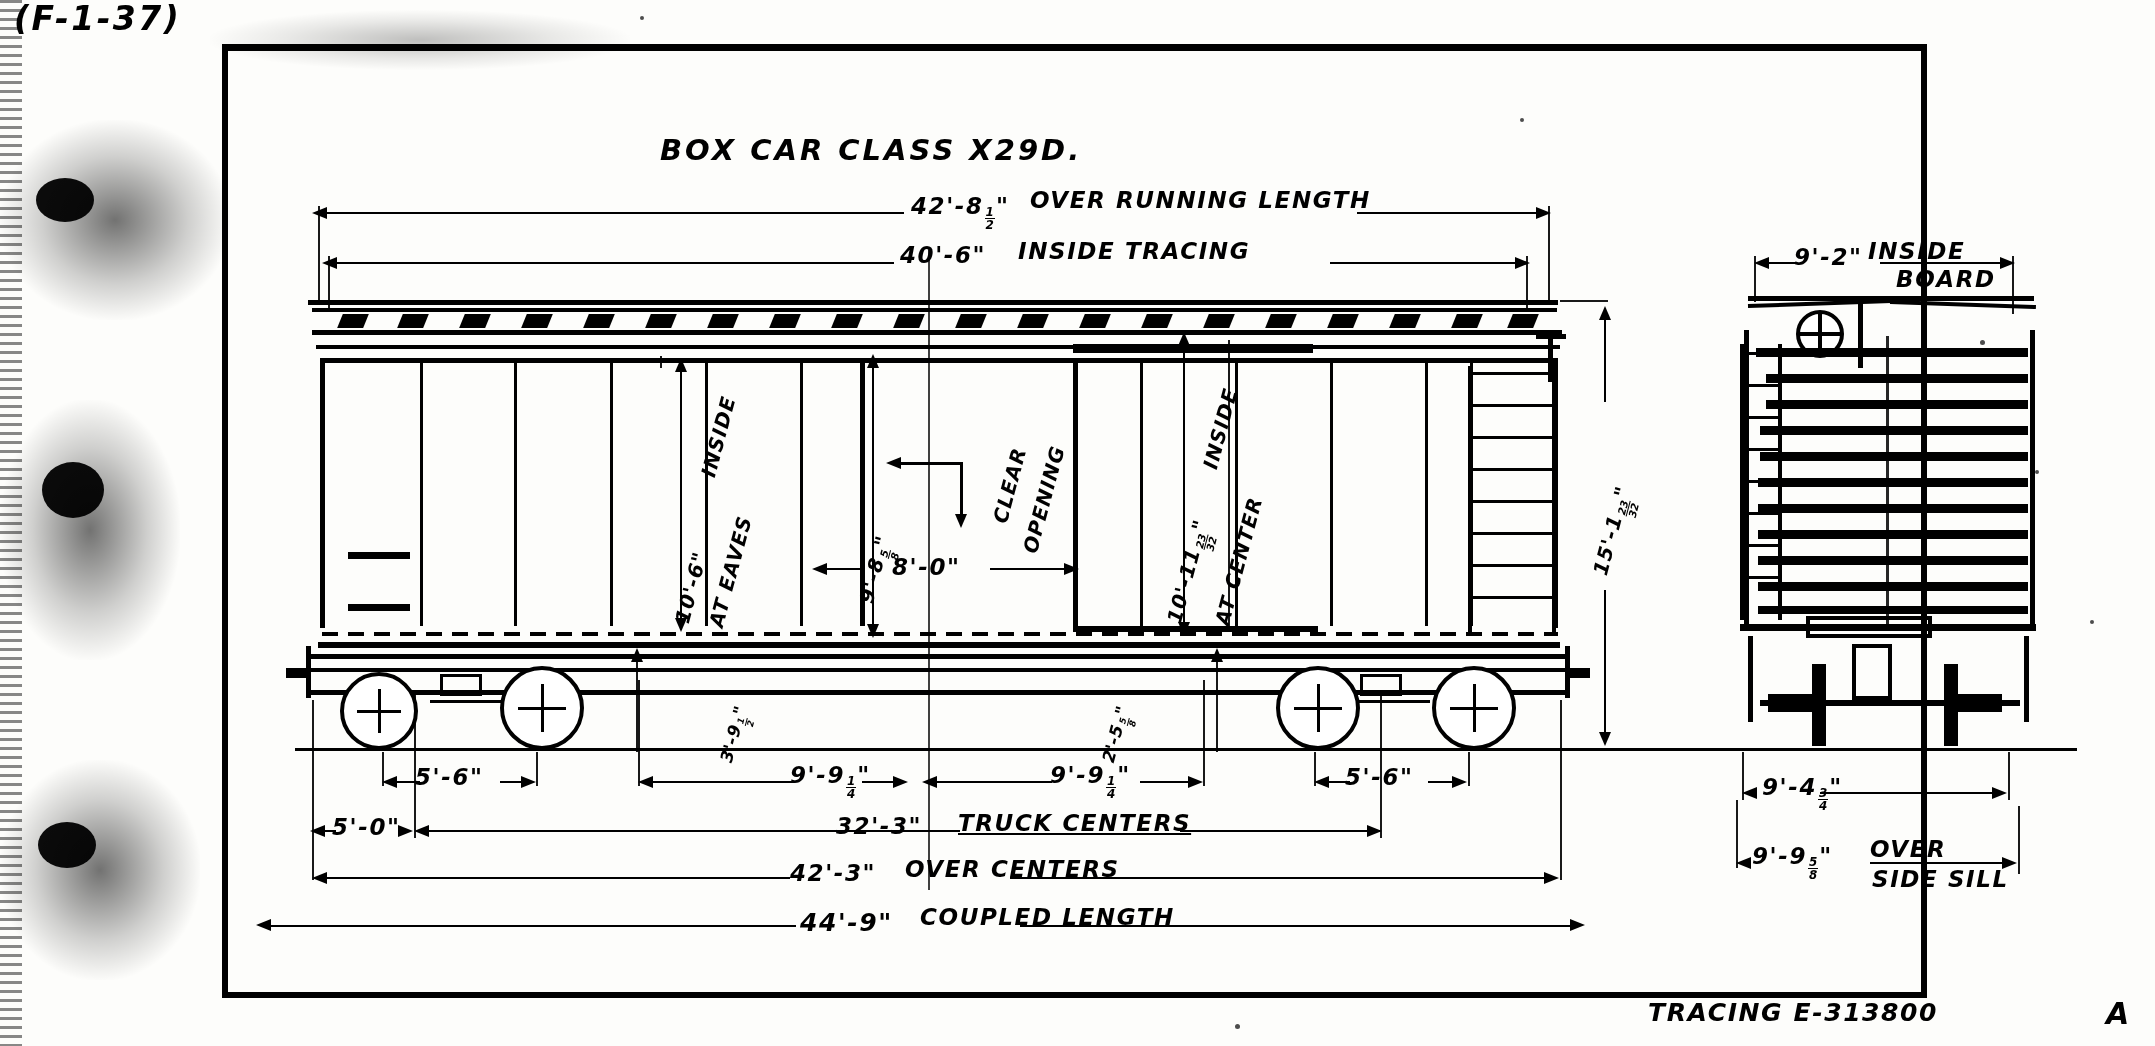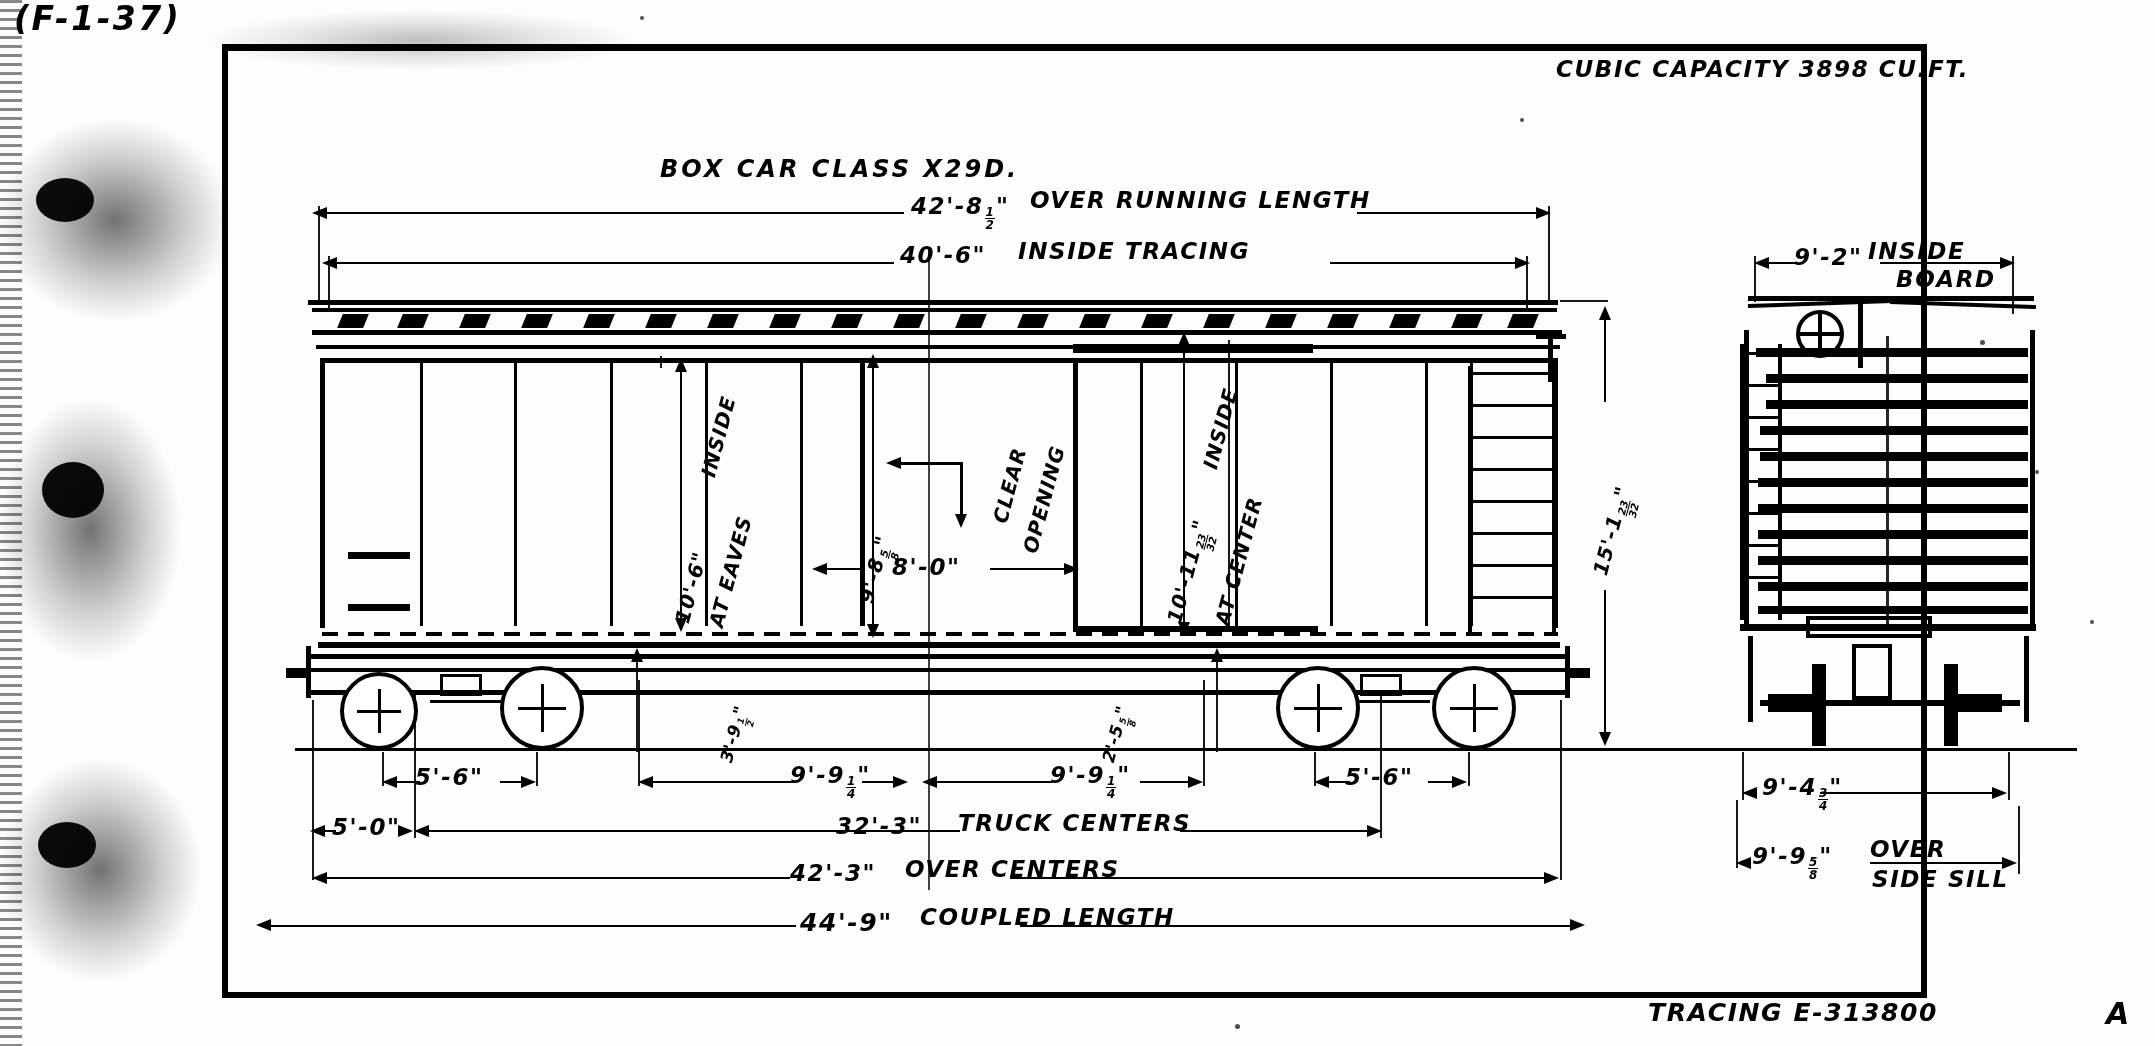--- a/index.html
+++ b/index.html
@@ -148,22 +148,21 @@
   <div class="speck" style="left:1520px;top:118px;width:4px;height:4px;"></div>
   <div class="speck" style="left:1980px;top:340px;width:5px;height:5px;"></div>
   <div class="speck" style="left:2035px;top:470px;width:4px;height:4px;"></div>
   <div class="speck" style="left:2090px;top:620px;width:4px;height:4px;"></div>
   <div class="speck" style="left:1235px;top:1024px;width:5px;height:5px;"></div>
 
   <div class="ltr big" style="left:14px; top:2px; font-size:33px;">(F-1-37)</div>
 
   <div class="frame"></div>
 
-  <div class="ltr mid" style="left:1556px; top:58px;">CUBIC CAPACITY 3898 CU.FT.</div>
-  <div class="ltr big" style="left:660px; top:157px; font-size:24px; letter-spacing:3px;">BOX CAR CLASS X29D.</div>
+  <div class="ltr big" style="left:660px; top:136px; font-size:29px; letter-spacing:3px;">BOX CAR CLASS X29D.</div>
 
   <div class="ltr mid" style="left:911px; top:195px;">
     <span>42'-8</span><span class="frac">
         <span>1</span>
         <span>2</span>
       </span><span>"</span>
   </div>
   <div class="ltr mid" style="left:1030px; top:189px;">OVER RUNNING LENGTH</div>
   <div class="dl hline" style="left:318px; top:212px; width:586px;"></div>
   <div class="dl hline" style="left:1357px; top:212px; width:190px;"></div>
@@ -396,21 +395,21 @@
   <div class="dl hline" style="left:318px; top:830px; width:18px;"></div>
   <div class="arrow-l" style="left:310px; top:825px;"></div>
   <div class="arrow-r" style="left:398px; top:825px;"></div>
   <div class="ltr mid" style="left:332px; top:816px;">5'-0"</div>
 
   <div class="dl hline" style="left:420px; top:830px; width:540px;"></div>
   <div class="dl hline" style="left:1180px;top:830px; width:200px;"></div>
   <div class="arrow-l" style="left:414px; top:825px;"></div>
   <div class="arrow-r" style="left:1367px; top:825px;"></div>
   <div class="ltr mid" style="left:836px; top:815px;">32'-3"</div>
-  <div class="ltr mid" style="left:958px; top:812px;">TRUCK CENTERS</div>
+  <div class="ltr mid" style="left:958px; top:812px;text-decoration:underline;">TRUCK CENTERS</div>
   <div class="ext" style="left:414px; top:690px; height:148px;"></div>
   <div class="ext" style="left:1380px;top:690px; height:148px;"></div>
 
   <div class="dl hline" style="left:320px; top:877px; width:470px;"></div>
   <div class="dl hline" style="left:1010px;top:877px; width:540px;"></div>
   <div class="arrow-l" style="left:312px; top:872px;"></div>
   <div class="arrow-r" style="left:1544px; top:872px;"></div>
   <div class="ltr mid" style="left:790px; top:862px;">42'-3"</div>
   <div class="ltr mid" style="left:905px; top:858px;">OVER CENTERS</div>
   <div class="ext" style="left:312px; top:700px; height:180px;"></div>

